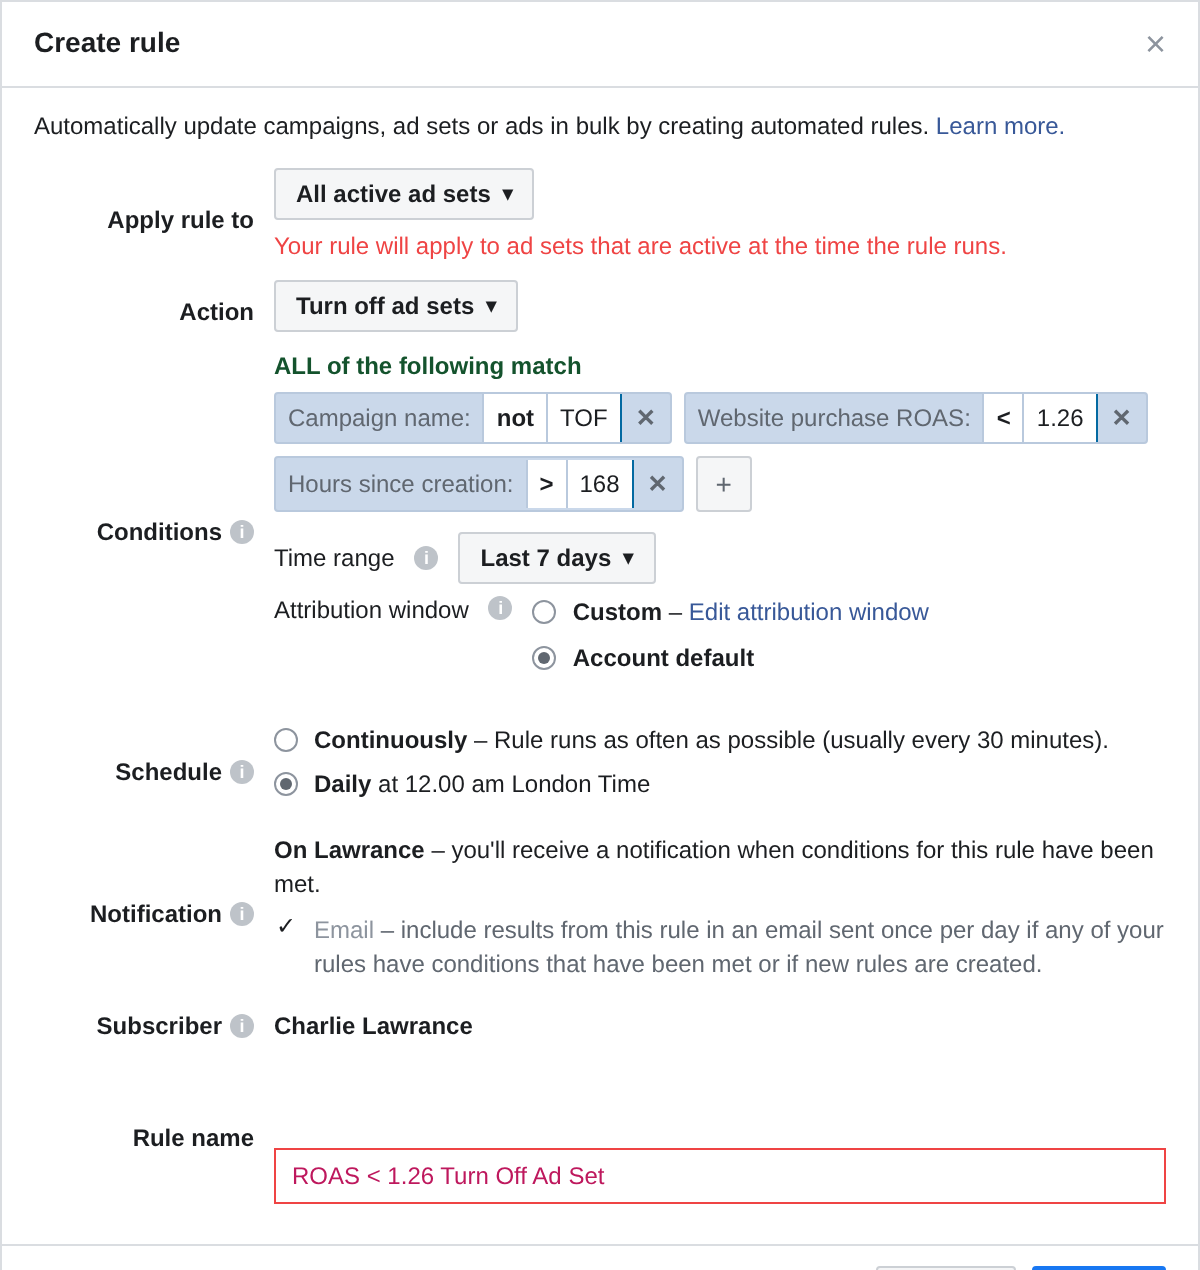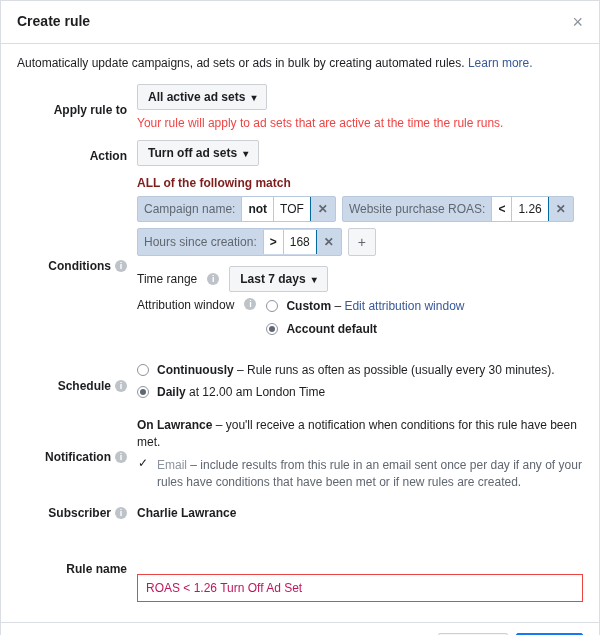--- a/index.html
+++ b/index.html
@@ -11,21 +11,21 @@
   .body { padding: 12px 16px 10px 16px; }
   .intro { font-size: 12px; color: #1c1e21; margin-bottom: 14px; }
   .intro a { color: #385898; text-decoration: none; }
   .row { display: flex; margin-bottom: 10px; align-items: center; }
   .left { width: 120px; text-align: right; padding-right: 10px; padding-top: 6px; font-weight: bold; color: #1c1e21; font-size: 12px; display:flex; justify-content:flex-end; align-items:center; gap:4px;}
   .right { flex: 1; font-size: 12px; color: #1c1e21; }
   .ddl { display: inline-flex; align-items: center; gap: 6px; background: #f5f6f7; border: 1px solid #ccd0d5; border-radius: 2px; padding: 5px 10px; font-weight: bold; cursor: pointer; }
   .ddl .caret { font-size: 10px; color: #1c1e21; }
   .hint { color: #ef4444; margin-top: 6px; font-size: 12px; }
   .info-i { display:inline-flex; width:12px; height:12px; border-radius:50%; background:#bec3c9; color:#fff; font-size:9px; align-items:center; justify-content:center; font-style:normal; font-weight:bold; }
-  .cond-label { color:#7f1d1d; font-weight:bold; margin-bottom:6px; font-size:12px;}
+  .cond-label { color:#14532d; font-weight:bold; margin-bottom:6px; font-size:12px;}
   .chips { display:flex; flex-wrap:wrap; gap:6px; margin-bottom:10px;}
   .chip { display:inline-flex; align-items:center; background:#cad8ea; border:1px solid #b9c9dd; border-radius:2px; overflow:hidden; font-size:12px;}
   .chip-k { padding:5px 6px; color:#606770; border-right:1px solid #b9c9dd;}
   .chip-op { padding:5px 6px; font-weight:bold; border-right:1px solid #b9c9dd; background:#fff;}
   .chip-v { padding:5px 6px; background:#fff; border-right:1px solid #0369a1;}
   .chip-x { padding:5px 7px; color:#606770; cursor:pointer; font-weight:bold;}
   .plusbtn { width:28px; height:28px; border:1px solid #ccd0d5; background:#f5f6f7; border-radius:2px; display:inline-flex; align-items:center; justify-content:center; font-size:14px; color:#606770; cursor:pointer;}
   .subrow { display:flex; align-items:center; gap:10px; margin-top:6px; margin-bottom:6px;}
   .subrow .lab { color:#1c1e21; }
   .radio-group .opt { display:flex; align-items:flex-start; gap:8px; margin-bottom:6px; line-height:1.4;}

